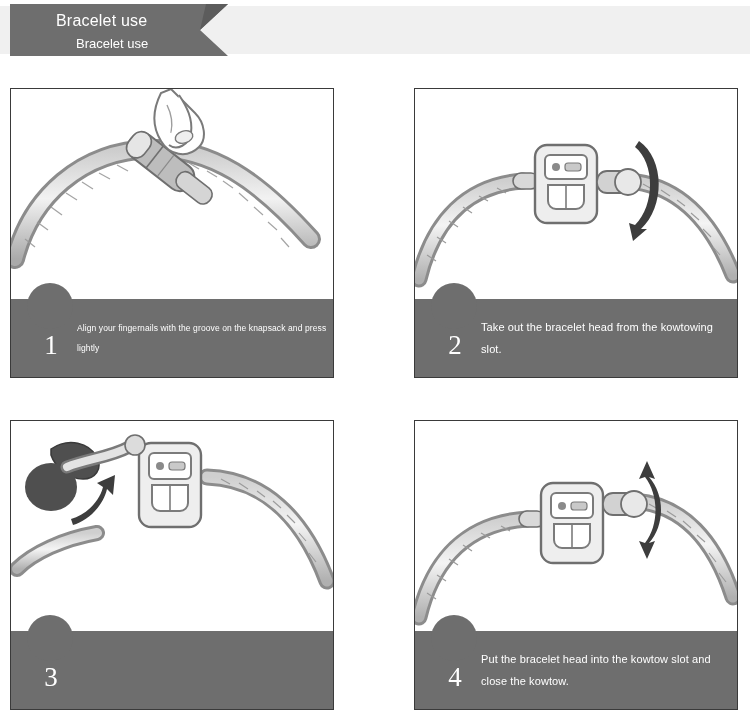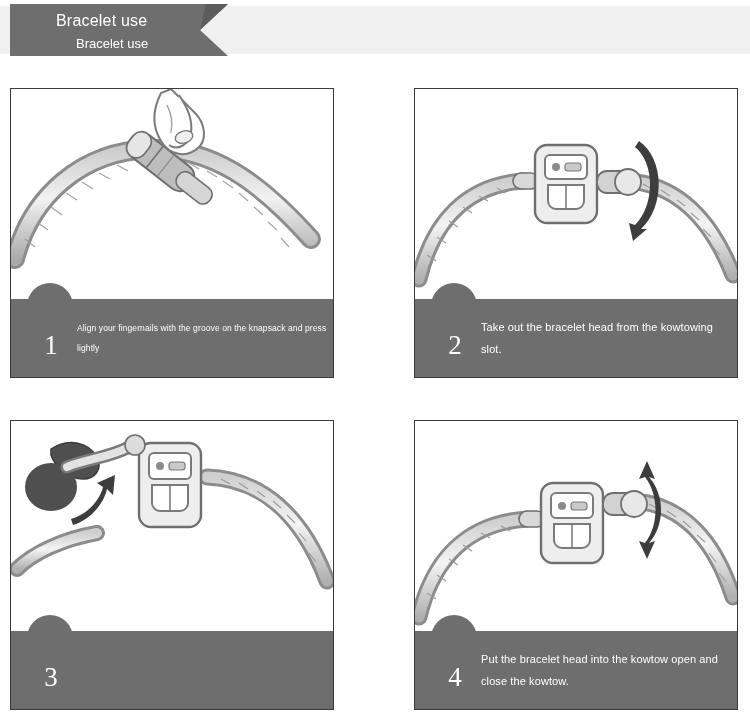--- a/index.html
+++ b/index.html
@@ -369,17 +369,17 @@
 
         <g fill="#3d3d3d">
           <path d="M232,40 L240,58 L234,56 C250,74 250,104 234,122 L240,120 L232,138 L224,120 L230,122 C244,104 244,74 230,56 L224,58 Z"></path>
         </g>
       </svg>
     </div>
     <div class="caption-bar"></div>
     <div class="caption-notch"></div>
     <div class="step-number">4</div>
     <div class="caption-text">
-      <div class="line">Put the bracelet head into the kowtow open and close the kowtow.</div>
+      <div class="line">Put the bracelet head into the kowtow slot and close the kowtow.</div>
     </div>
   </div>
 
 </div>
 
 </body></html>

